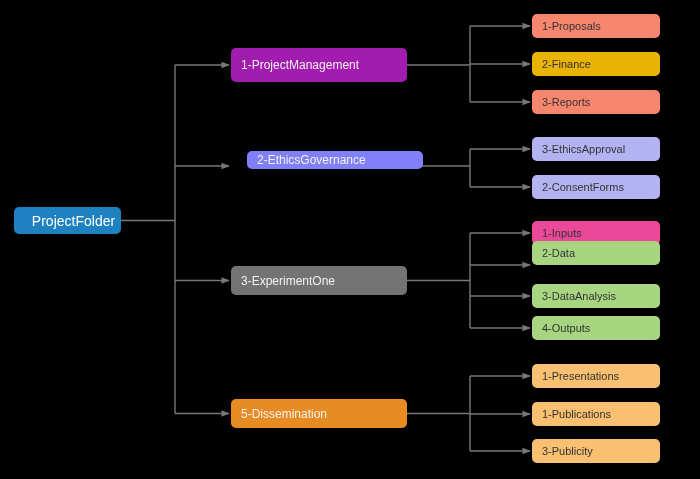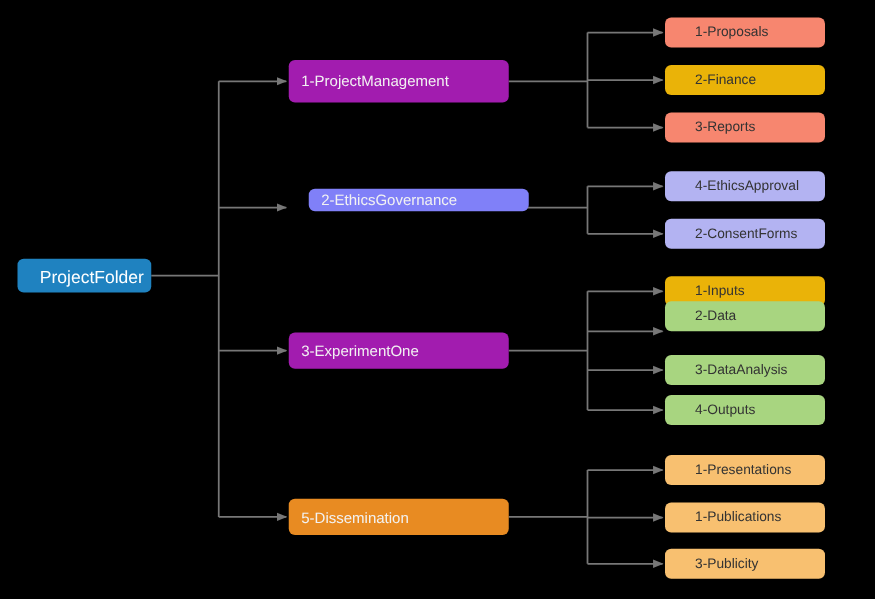--- a/index.html
+++ b/index.html
@@ -41,21 +41,21 @@
   }
   .node.root {
     padding-left: 12px;
     font-size: 14px;
   }
   .node.level2 {
     padding-left: 10px;
     font-size: 12px;
   }
   .node.leaf {
-    padding-left: 24px;
+    padding-left: 10px;
     font-size: 11px;
   }
 </style>
 </head>
 <body>
 
 <div id="canvas">
   <svg id="edge-layer" viewBox="0 0 700 479" width="700" height="479">
     <defs>
       <marker id="arrow" viewBox="0 0 10 10" refX="9" refY="5" markerWidth="6" markerHeight="6" orient="auto-start-reverse">
@@ -104,29 +104,29 @@
       <div class="node leaf" style="left: 532px; top: 52px; width: 128px; height: 24px; background: #eab308; color: rgb(51, 51, 51);">
         <span class="node-label">2-Finance</span>
       </div>
       <div class="node leaf" style="left: 532px; top: 90px; width: 128px; height: 24px; background: rgb(247, 134, 111); color: rgb(51, 51, 51);">
         <span class="node-label">3-Reports</span>
       </div>
       <div class="node level2" style="left: 247px; top: 151px; width: 176px; height: 18px; background: rgb(128, 128, 248); color: rgb(242, 242, 242);">
         <span class="node-label">2-EthicsGovernance</span>
       </div>
       <div class="node leaf" style="left: 532px; top: 137px; width: 128px; height: 24px; background: rgb(179, 179, 242); color: rgb(51, 51, 51);">
-        <span class="node-label">4-EthicsApproval</span>
+        <span class="node-label">3-EthicsApproval</span>
       </div>
       <div class="node leaf" style="left: 532px; top: 175px; width: 128px; height: 24px; background: rgb(179, 179, 242); color: rgb(51, 51, 51);">
         <span class="node-label">2-ConsentForms</span>
       </div>
-      <div class="node level2" style="left: 231px; top: 266px; width: 176px; height: 29px; background: #a21caf; color: rgb(242, 242, 242);">
+      <div class="node level2" style="left: 231px; top: 266px; width: 176px; height: 29px; background: #737373; color: rgb(242, 242, 242);">
         <span class="node-label">3-ExperimentOne</span>
       </div>
-      <div class="node leaf" style="left: 532px; top: 221px; width: 128px; height: 24px; background: #eab308; color: rgb(51, 51, 51);">
+      <div class="node leaf" style="left: 532px; top: 221px; width: 128px; height: 24px; background: #ec4899; color: rgb(51, 51, 51);">
         <span class="node-label">1-Inputs</span>
       </div>
       <div class="node leaf" style="left: 532px; top: 241px; width: 128px; height: 24px; background: rgb(168, 213, 128); color: rgb(51, 51, 51);">
         <span class="node-label">2-Data</span>
       </div>
       <div class="node leaf" style="left: 532px; top: 284px; width: 128px; height: 24px; background: rgb(168, 213, 128); color: rgb(51, 51, 51);">
         <span class="node-label">3-DataAnalysis</span>
       </div>
       <div class="node leaf" style="left: 532px; top: 316px; width: 128px; height: 24px; background: rgb(168, 213, 128); color: rgb(51, 51, 51);">
         <span class="node-label">4-Outputs</span>

